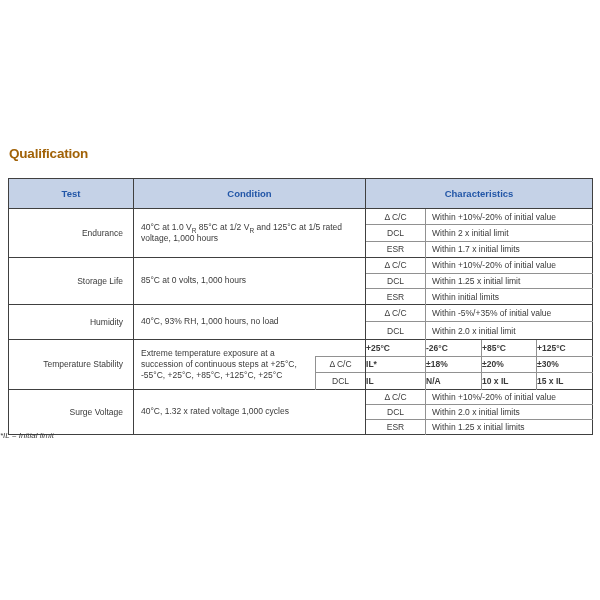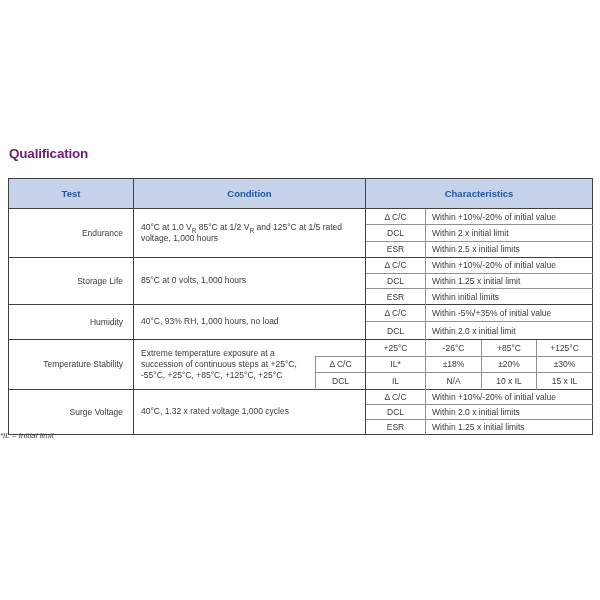--- a/index.html
+++ b/index.html
@@ -2,21 +2,21 @@
 <html><head>
 <meta charset="utf-8">
 <style>
   html,body{margin:0;padding:0;}
   body{
     width:600px;height:600px;background:#ffffff;position:relative;overflow:hidden;
     font-family:"Liberation Sans","DejaVu Sans",sans-serif;color:#3a3a3a;
   }
   .title{
     position:absolute;left:9px;top:146px;
-    font-size:13.5px;font-weight:700;color:#701a75;letter-spacing:-0.2px;
+    font-size:13.5px;font-weight:700;color:#a16207;letter-spacing:-0.2px;
   }
   table.qual{
     position:absolute;left:8px;top:178px;width:584px;
     border-collapse:collapse;table-layout:fixed;
     border:1.5px solid #404040;
     font-size:8.5px;color:#3a3a3a;
   }
   td,th{vertical-align:middle;overflow:hidden;padding:0;}
   th.hc{
     background:#c5d2e7;color:#2256a7;font-weight:700;font-size:9.5px;
@@ -35,21 +35,21 @@
   td.param{
     text-align:center;border-left:1.5px solid #404040;border-right:1px solid #919191;
   }
   td.val{
     text-align:left;padding-left:6px;
   }
   td.nparam{
     text-align:center;border-left:1px solid #919191;border-top:1px solid #919191;
   }
   td.tcell{
-    text-align:center;border-left:1px solid #919191;
+    text-align:left;border-left:1px solid #919191;font-weight:bold;
   }
   td.tcell.dk-l{border-left:1.5px solid #404040;}
   sub.vsub{font-size:6.5px;line-height:0;}
   .footnote{
     position:absolute;left:0;top:431px;
     font-size:8px;font-style:italic;color:#3a3a3a;
   }
 </style>
 </head>
 <body>
@@ -79,21 +79,21 @@
     <td class="cond bs" rowspan="3" colspan="2"><span>40°C at 1.0 V</span><sub class="vsub">R</sub><span> 85°C at 1/2 V</span><sub class="vsub">R</sub><span> and 125°C at 1/5 rated voltage, 1,000 hours</span></td>
     <td class="param bs">Δ C/C</td>
     <td class="val bs" colspan="3">Within +10%/-20% of initial value</td>
   </tr>
   <tr style="height:16.3px">
     <td class="param lt">DCL</td>
     <td class="val lt" colspan="3">Within 2 x initial limit</td>
   </tr>
   <tr style="height:16.3px">
     <td class="param lt">ESR</td>
-    <td class="val lt" colspan="3">Within 2.5 x initial limits</td>
+    <td class="val lt" colspan="3">Within 1.7 x initial limits</td>
   </tr>
 
   <tr style="height:15.7px">
     <td class="test bs" rowspan="3">Storage Life</td>
     <td class="cond bs" rowspan="3" colspan="2">85°C at 0 volts, 1,000 hours</td>
     <td class="param bs">Δ C/C</td>
     <td class="val bs" colspan="3">Within +10%/-20% of initial value</td>
   </tr>
   <tr style="height:15.7px">
     <td class="param lt">DCL</td>

